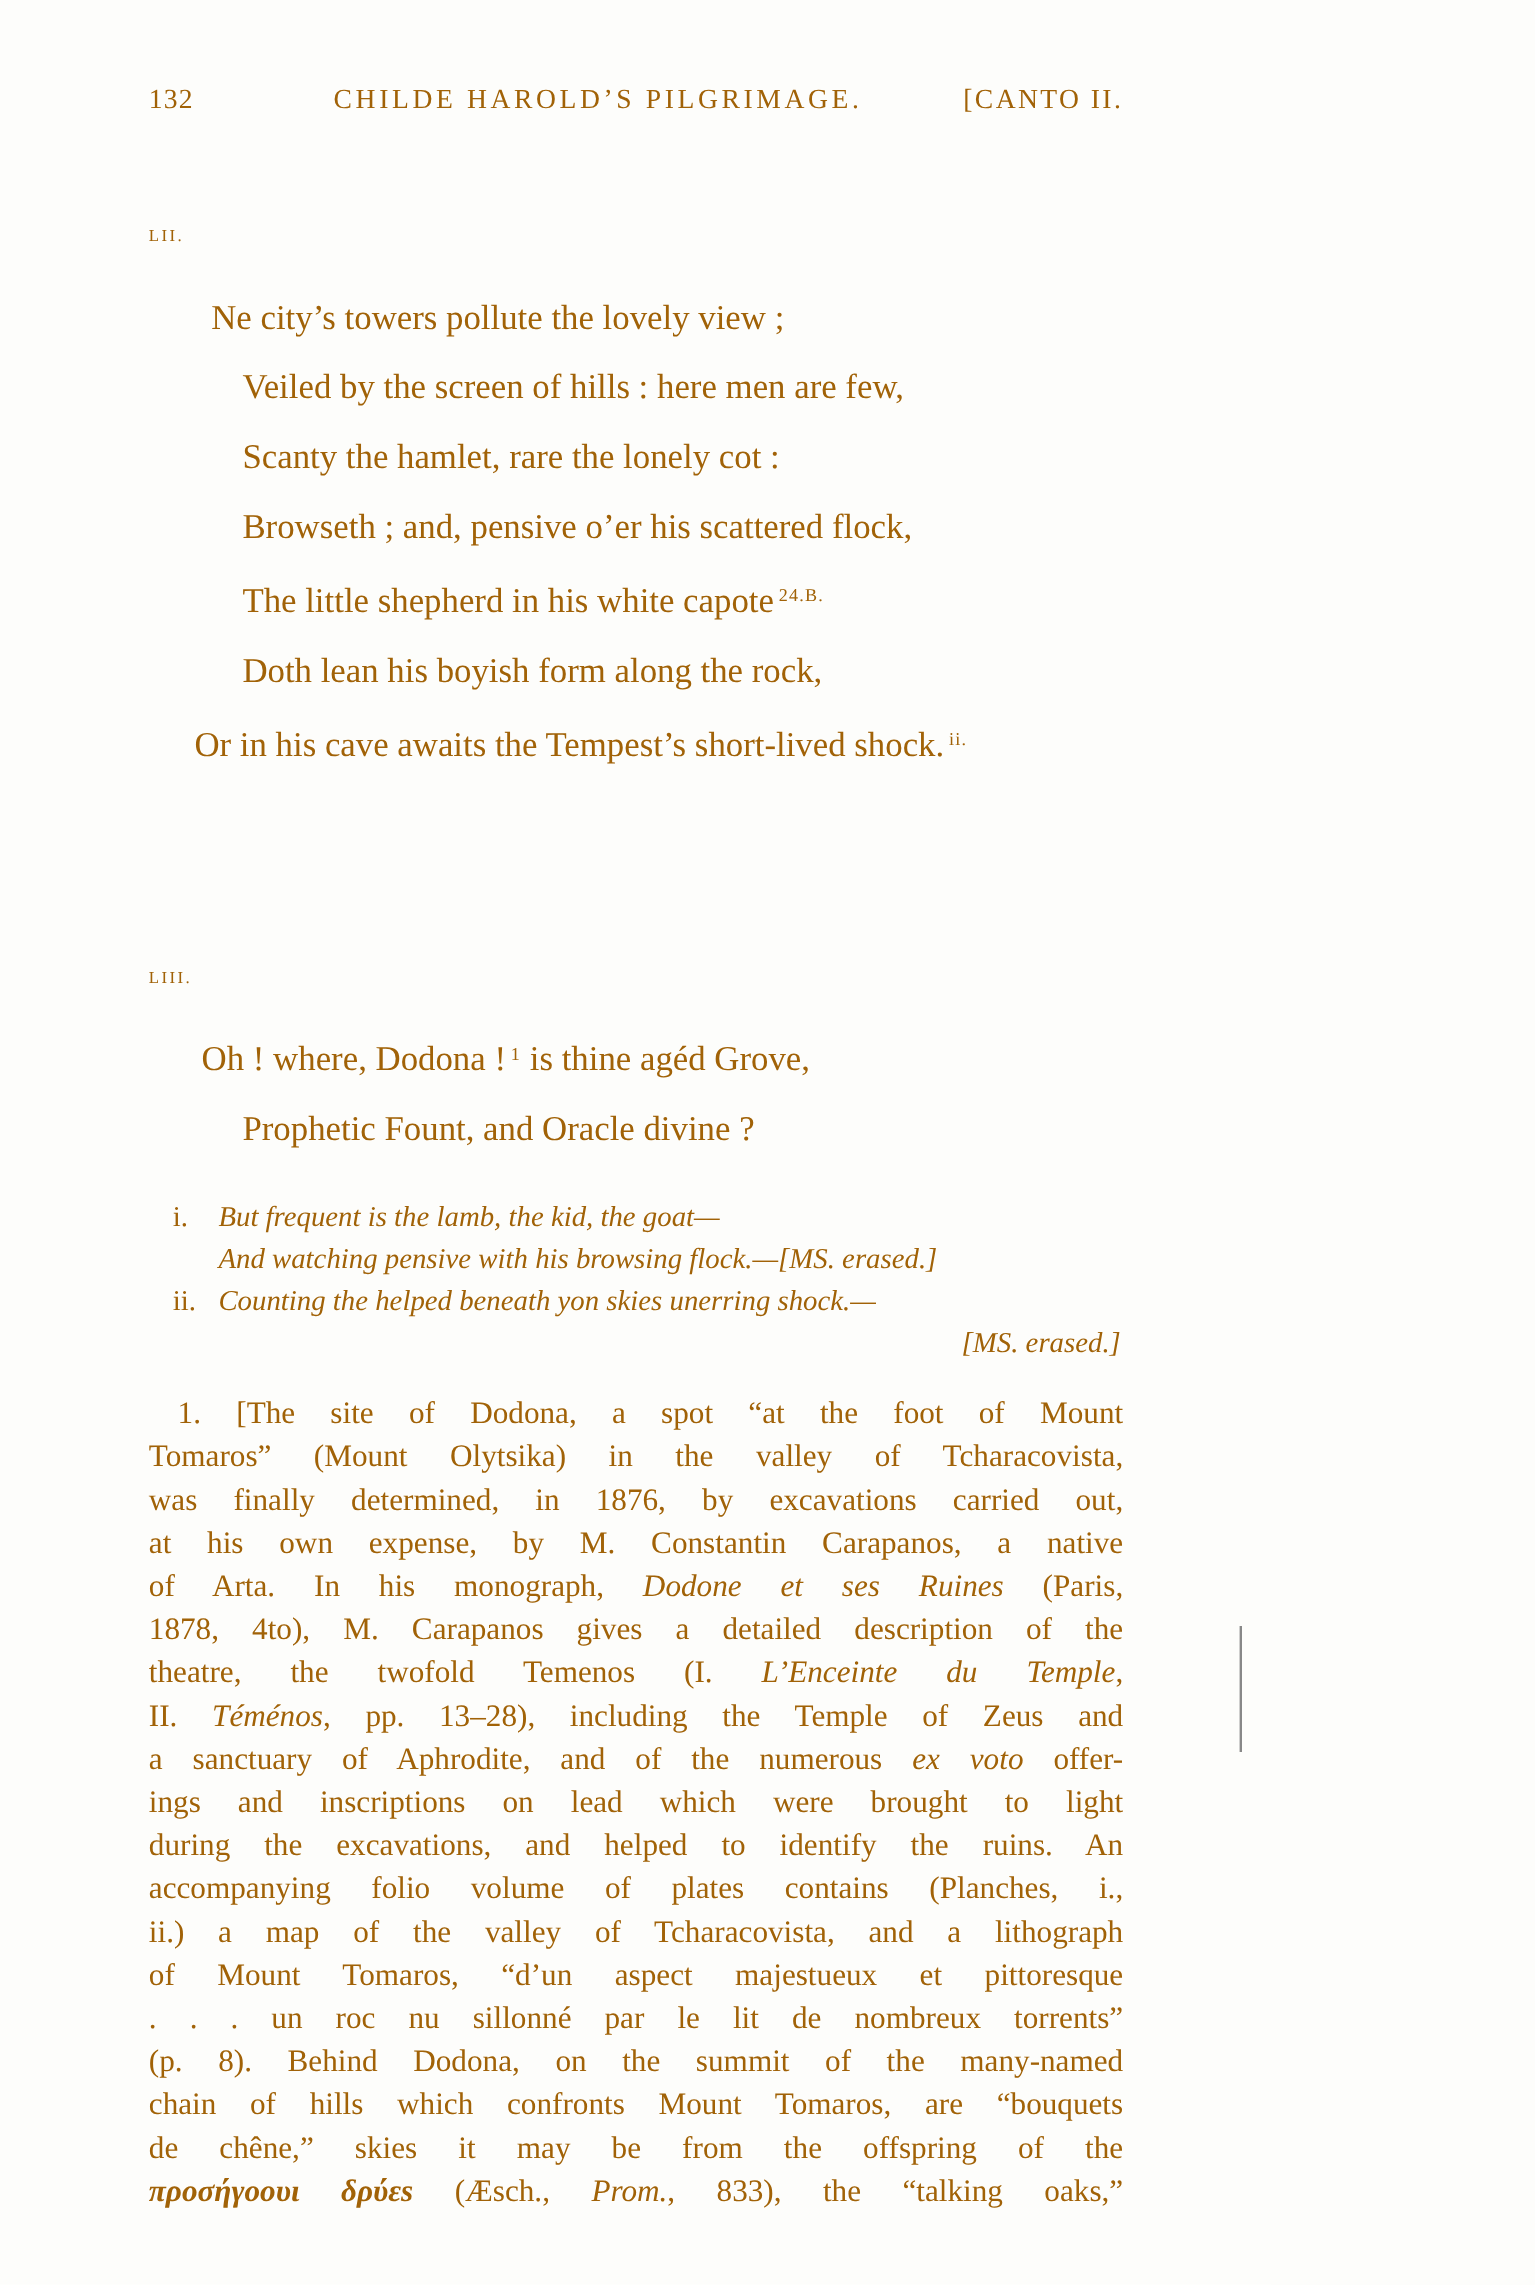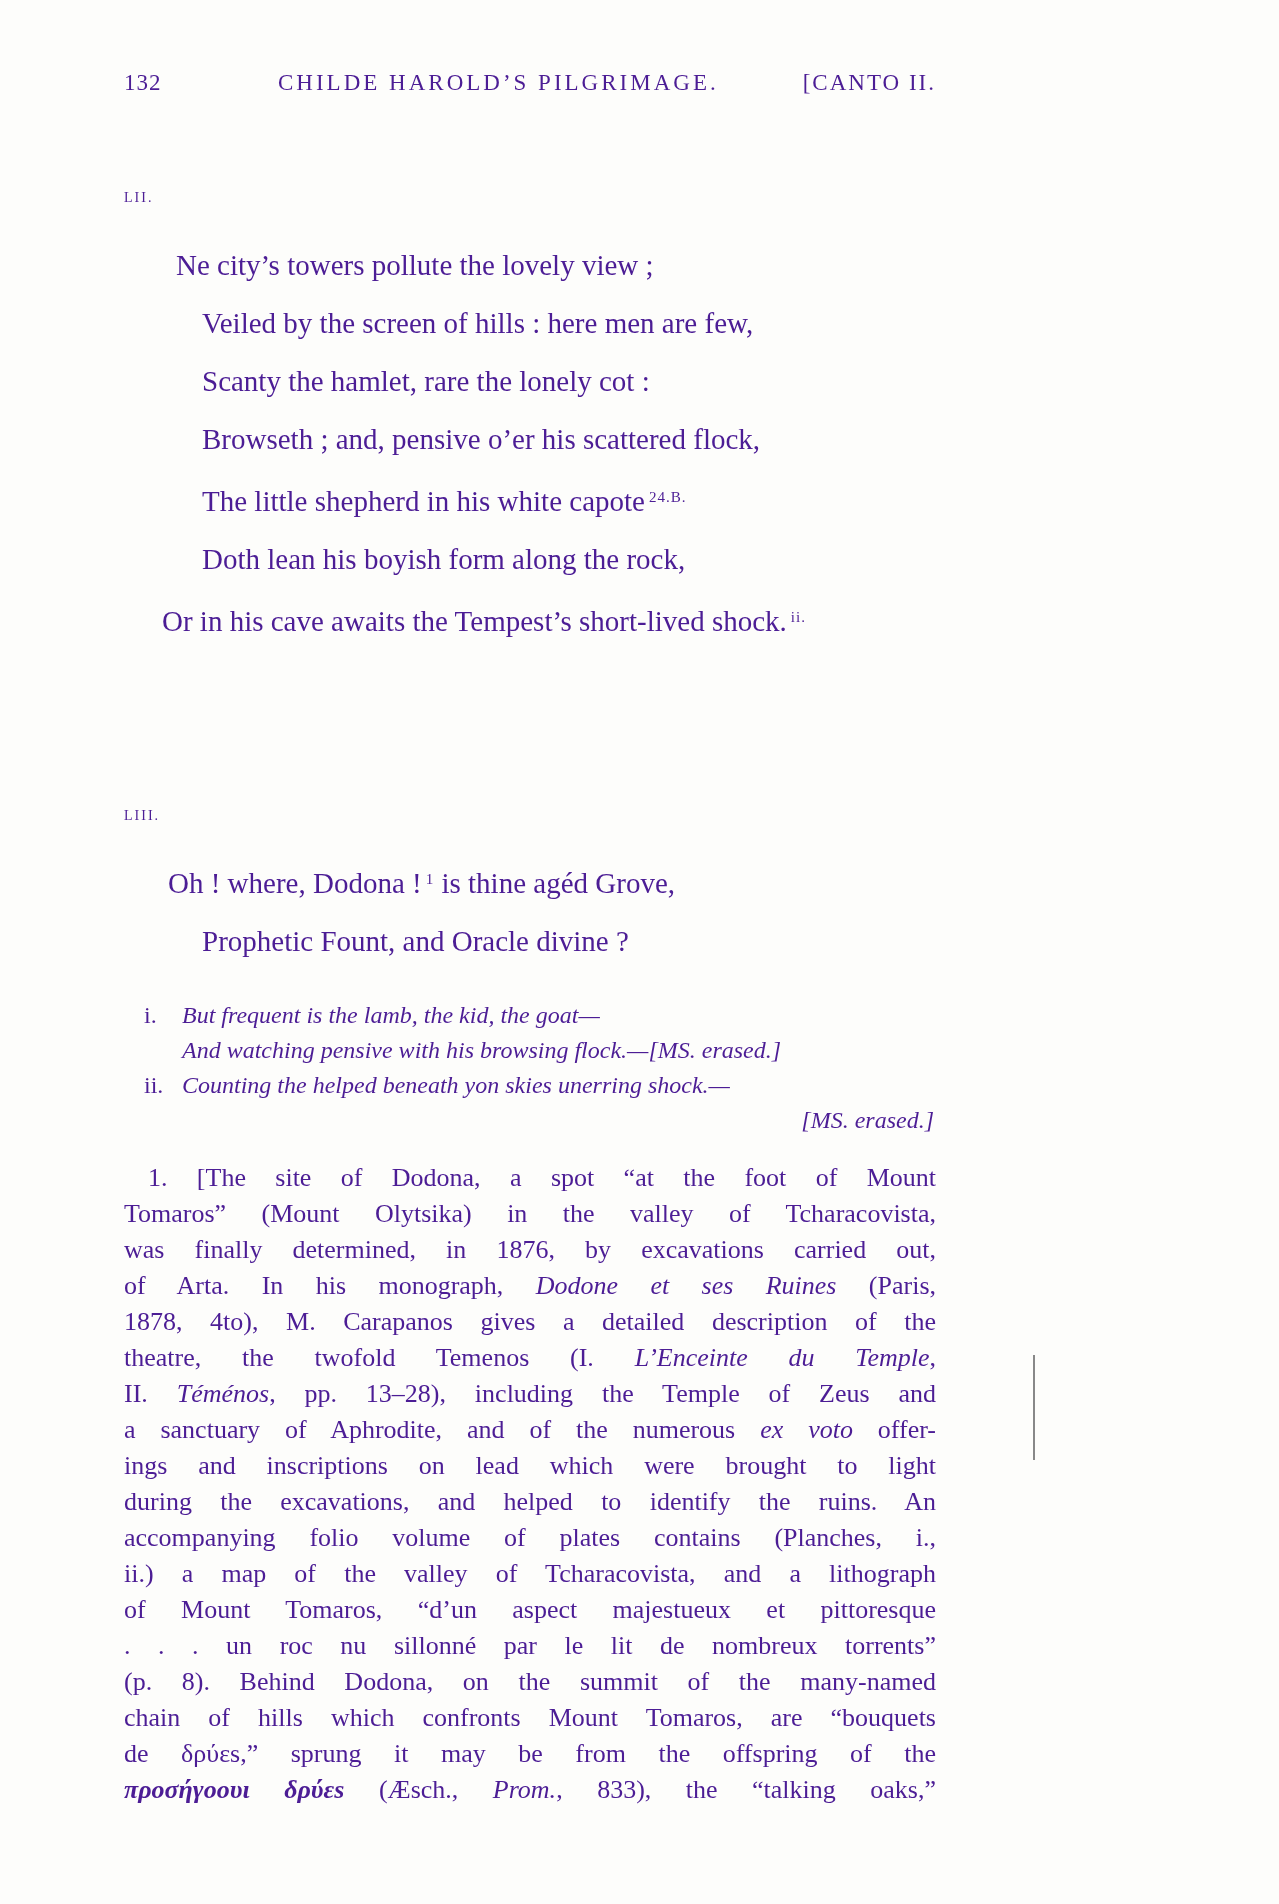--- a/index.html
+++ b/index.html
@@ -1,21 +1,21 @@
 <!DOCTYPE html>
 <html><head>
 <meta charset="utf-8">
 <style>
   html, body { margin: 0; padding: 0; background: #ffffff; }
   .page {
     position: relative;
     width: 1279px;
     height: 1904px;
     background: #fdfdfb;
-    color: #4c1d95;
+    color: #a16207;
     font-family: "Liberation Serif", "DejaVu Serif", serif;
     overflow: hidden;
   }
   .textblock { position: absolute; left: 124px; width: 812px; }
 
   
   .header { top: 70px; display: flex; align-items: baseline; font-size: 23px; }
   .pageno { letter-spacing: 1px; min-width: 70px; }
   .runtitle { flex: 1; text-align: center; letter-spacing: 3px; }
   .canto { letter-spacing: 2px; text-align: right; min-width: 130px; }
@@ -89,32 +89,33 @@
       <div class="vline"><span class="vlabel">i.</span><span>But frequent is the lamb, the kid, the goat—</span></div>
       <div class="vline al-cont"><span>And watching pensive with his browsing flock.—[MS. erased.]</span></div>
       <div class="vline"><span class="vlabel">ii.</span><span>Counting the helped beneath yon skies unerring shock.—</span></div>
       <div class="vline al-right"><span>[MS. erased.]</span></div>
     </div>
 
   <div class="textblock footnote">
       <div class="fline ffirst"><span>1. [The site of Dodona, a spot “at the foot of Mount</span></div>
       <div class="fline"><span>Tomaros” (Mount Olytsika) in the valley of Tcharacovista,</span></div>
       <div class="fline"><span>was finally determined, in 1876, by excavations carried out,</span></div>
+      <div class="fline"><span>at his own expense, by M. Constantin Carapanos, a native</span></div>
       <div class="fline"><span>of Arta. In his monograph, </span><span class="italic">Dodone et ses Ruines</span><span> (Paris,</span></div>
       <div class="fline"><span>1878, 4to), M. Carapanos gives a detailed description of the</span></div>
       <div class="fline"><span>theatre, the twofold Temenos (I. </span><span class="italic">L’Enceinte du Temple</span><span>,</span></div>
       <div class="fline"><span>II. </span><span class="italic">Téménos</span><span>, pp. 13–28), including the Temple of Zeus and</span></div>
       <div class="fline"><span>a sanctuary of Aphrodite, and of the numerous </span><span class="italic">ex voto</span><span> offer-</span></div>
       <div class="fline"><span>ings and inscriptions on lead which were brought to light</span></div>
       <div class="fline"><span>during the excavations, and helped to identify the ruins. An</span></div>
       <div class="fline"><span>accompanying folio volume of plates contains (Planches, i.,</span></div>
       <div class="fline"><span>ii.) a map of the valley of Tcharacovista, and a lithograph</span></div>
       <div class="fline"><span>of Mount Tomaros, “d’un aspect majestueux et pittoresque</span></div>
       <div class="fline"><span>. . . un roc nu sillonné par le lit de nombreux torrents”</span></div>
       <div class="fline"><span>(p. 8). Behind Dodona, on the summit of the many-named</span></div>
       <div class="fline"><span>chain of hills which confronts Mount Tomaros, are “bouquets</span></div>
-      <div class="fline"><span>de δρύεs,” sprung it may be from the offspring of the</span></div>
+      <div class="fline"><span>de chêne,” skies it may be from the offspring of the</span></div>
       <div class="fline"><span class="greek">προσήγοουι δρύεs</span><span> (Æsch., </span><span class="italic">Prom.</span><span>, 833), the “talking oaks,”</span></div>
     </div>
 
   <div class="scan-artifact"></div>
 
 </div>
 
 </body></html>

